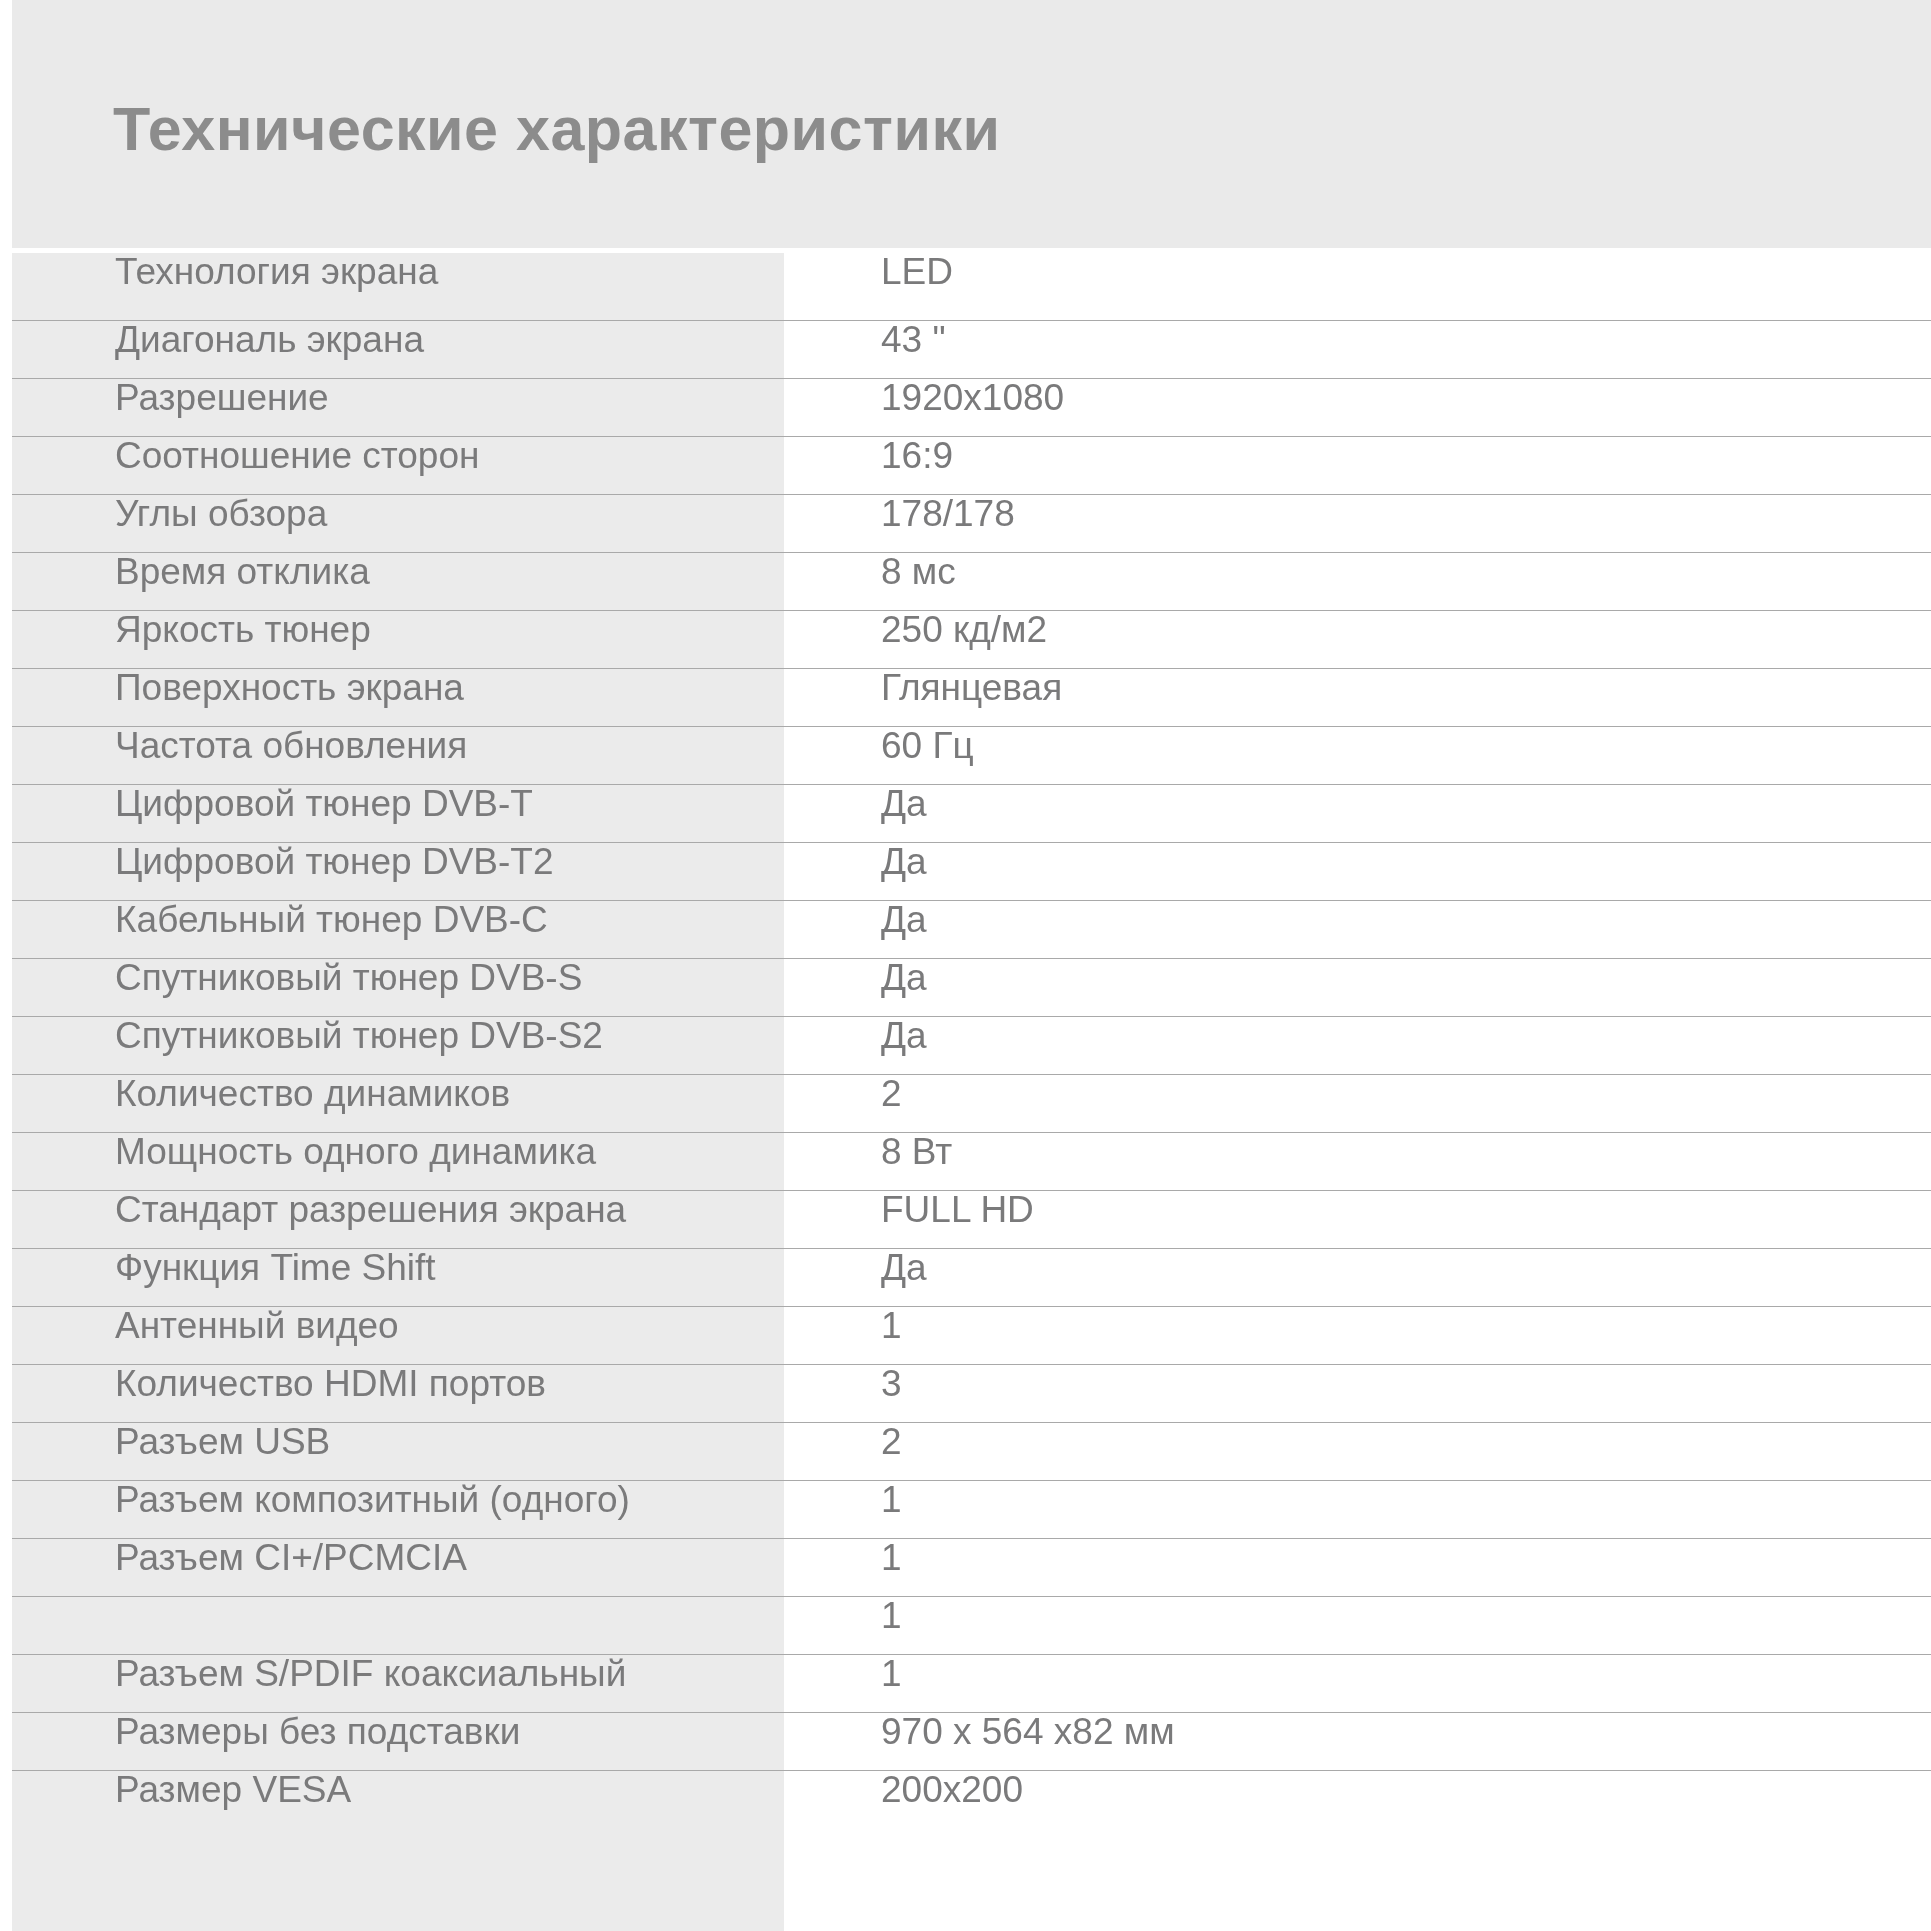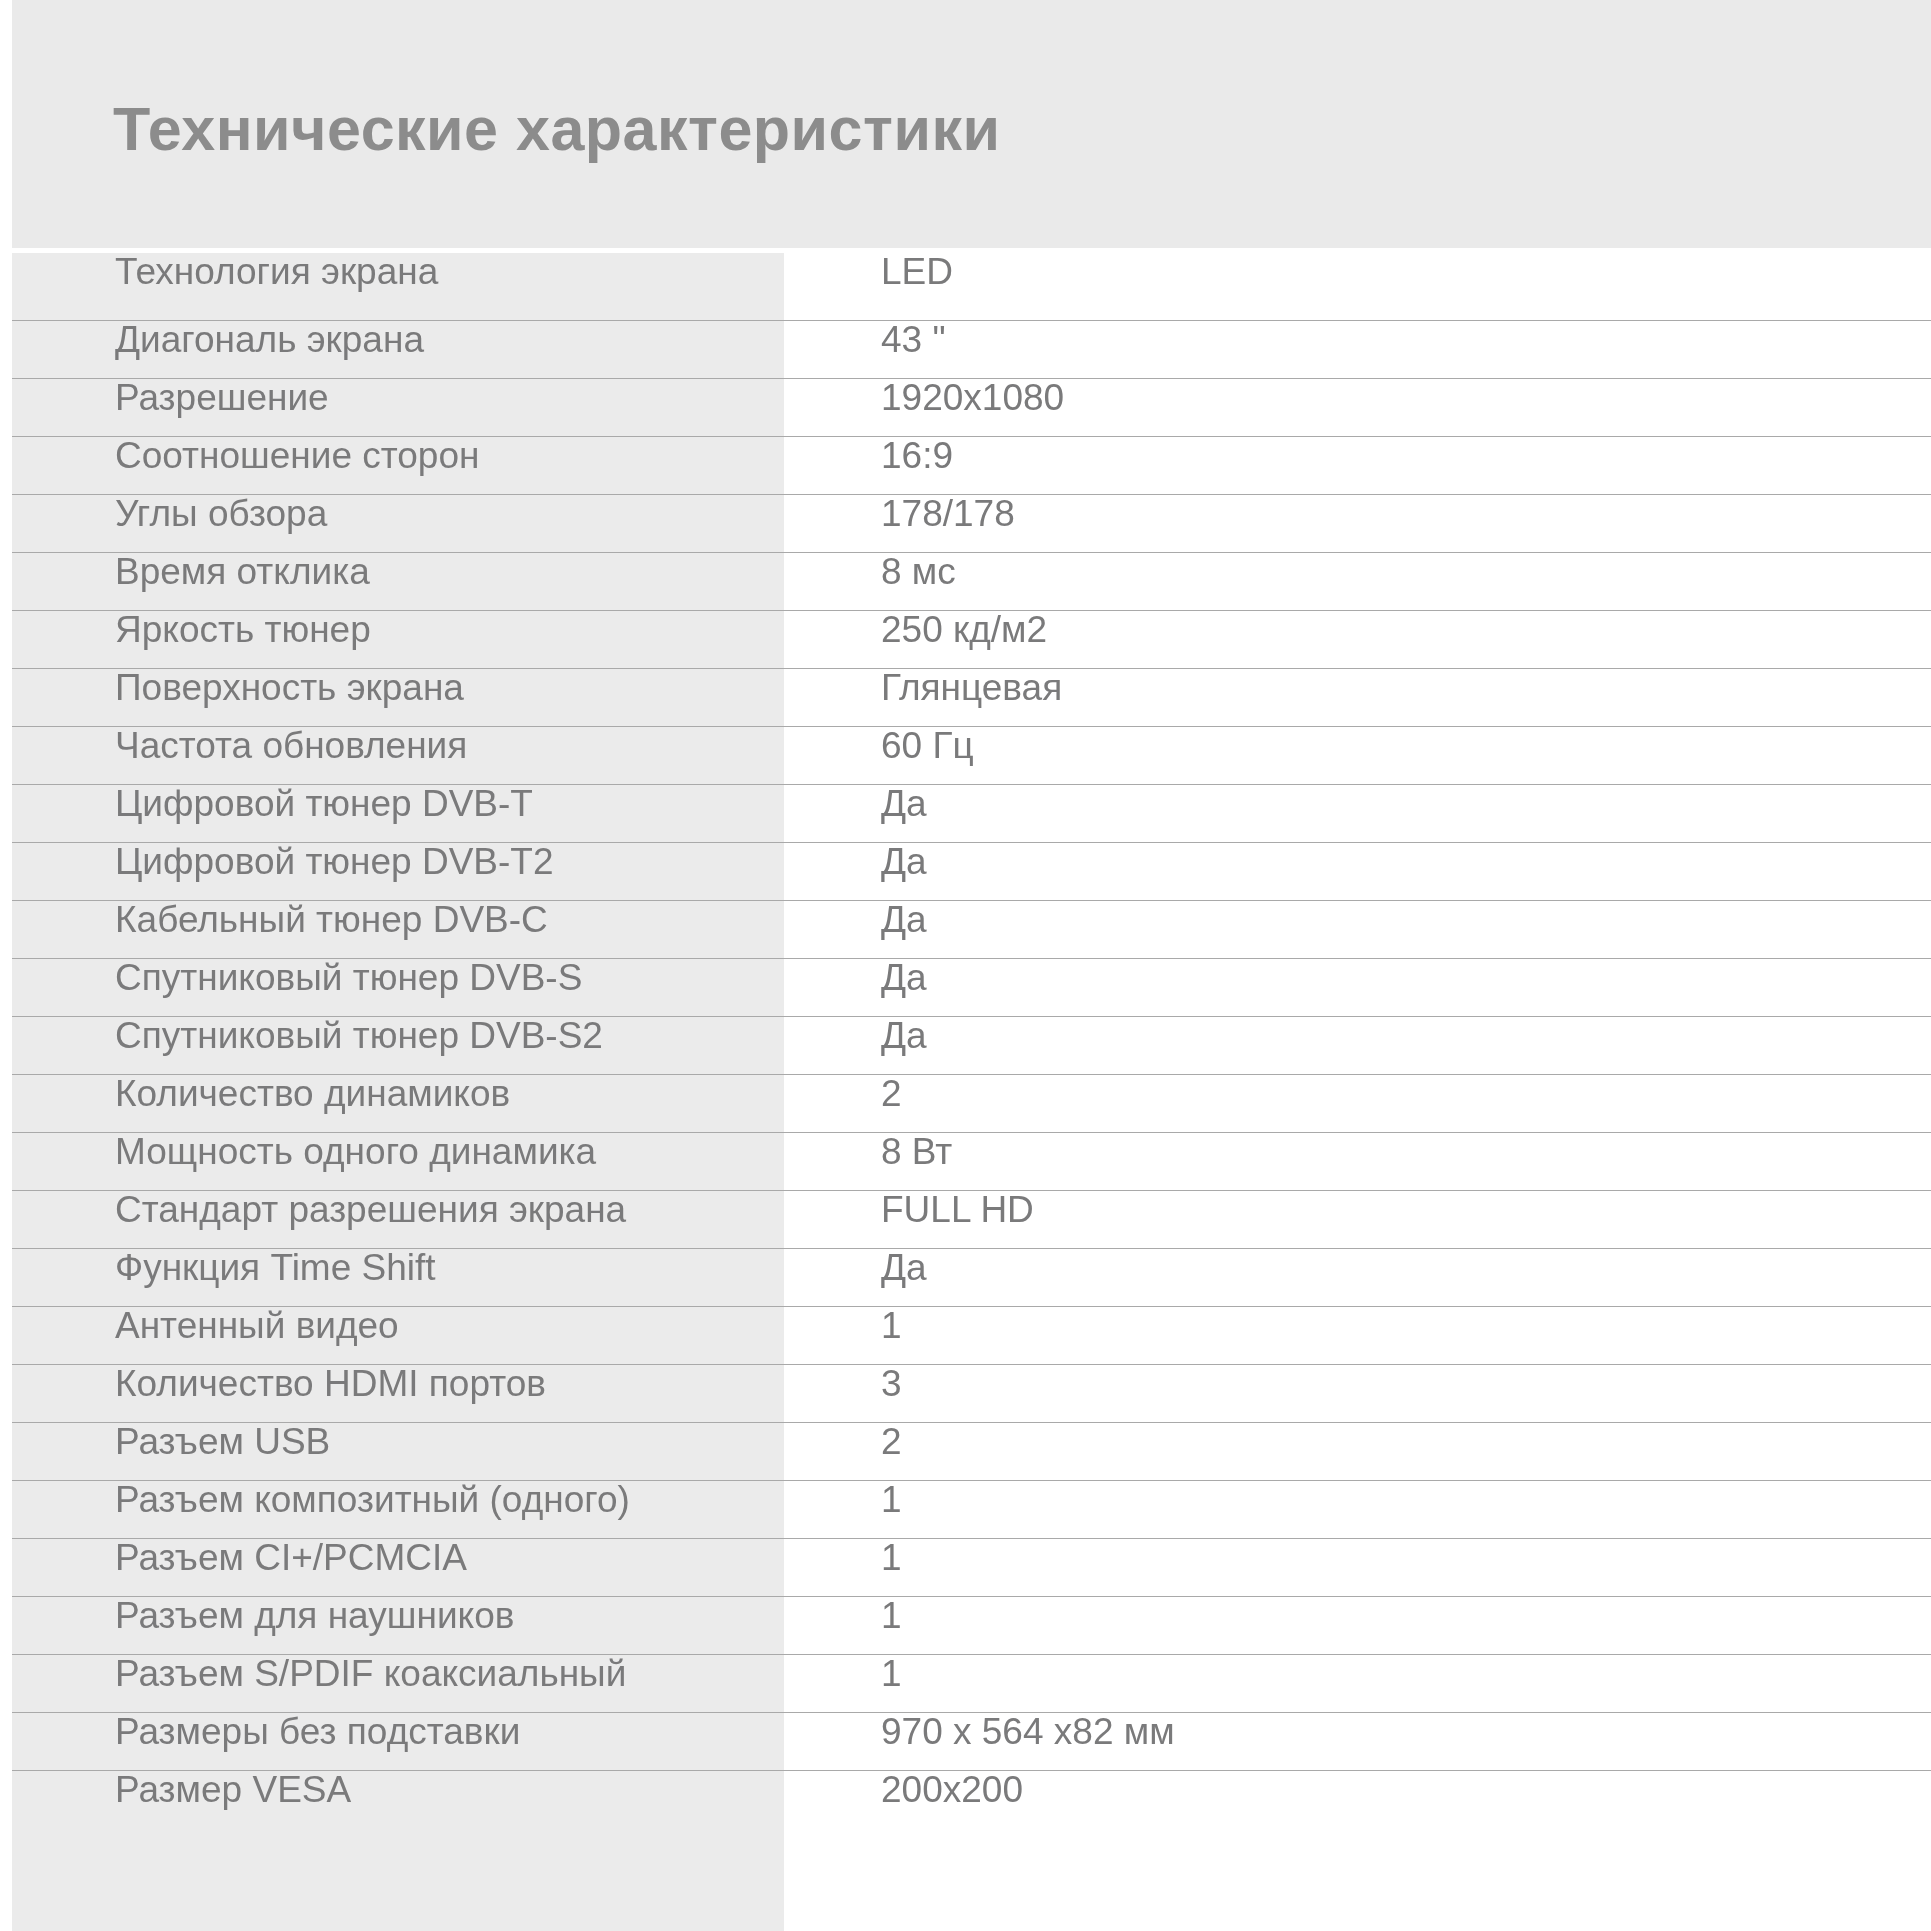--- a/index.html
+++ b/index.html
@@ -153,21 +153,20 @@
       </div>
       <div class="row">
         <span class="spec-label">Разъем композитный (одного)</span>
         <span class="spec-value">1</span>
       </div>
       <div class="row">
         <span class="spec-label">Разъем CI+/PCMCIA</span>
         <span class="spec-value">1</span>
       </div>
       <div class="row">
-        <span class="spec-label">Разъем для наушников</span>
         <span class="spec-value">1</span>
       </div>
       <div class="row">
         <span class="spec-label">Разъем S/PDIF коаксиальный</span>
         <span class="spec-value">1</span>
       </div>
       <div class="row">
         <span class="spec-label">Размеры без подставки</span>
         <span class="spec-value">970 x 564 x82 мм</span>
       </div>

